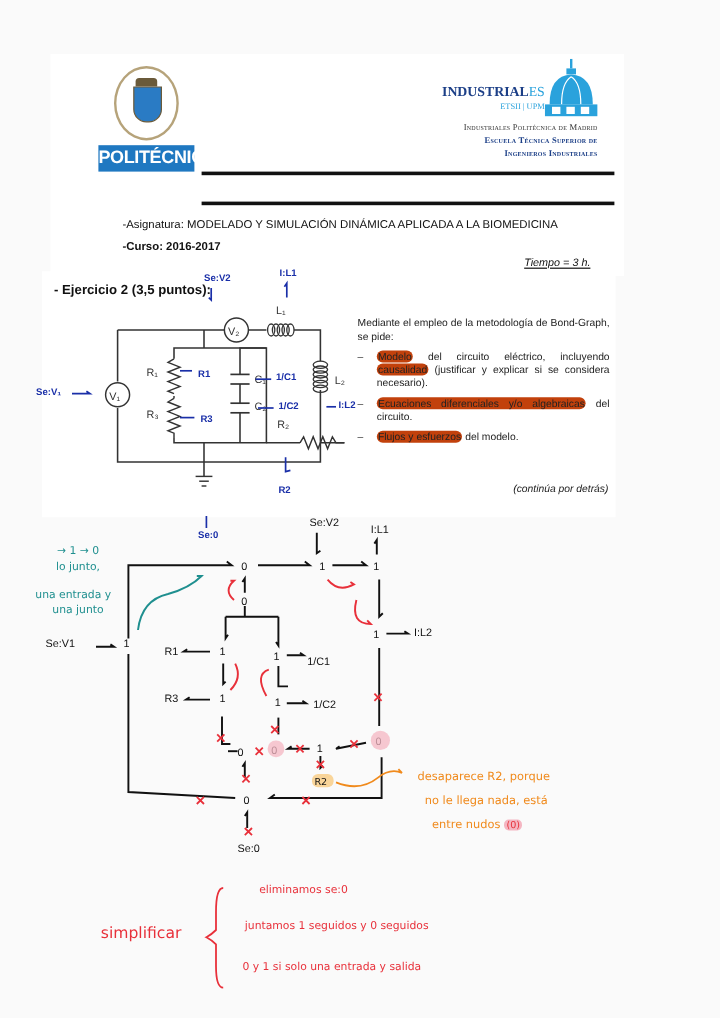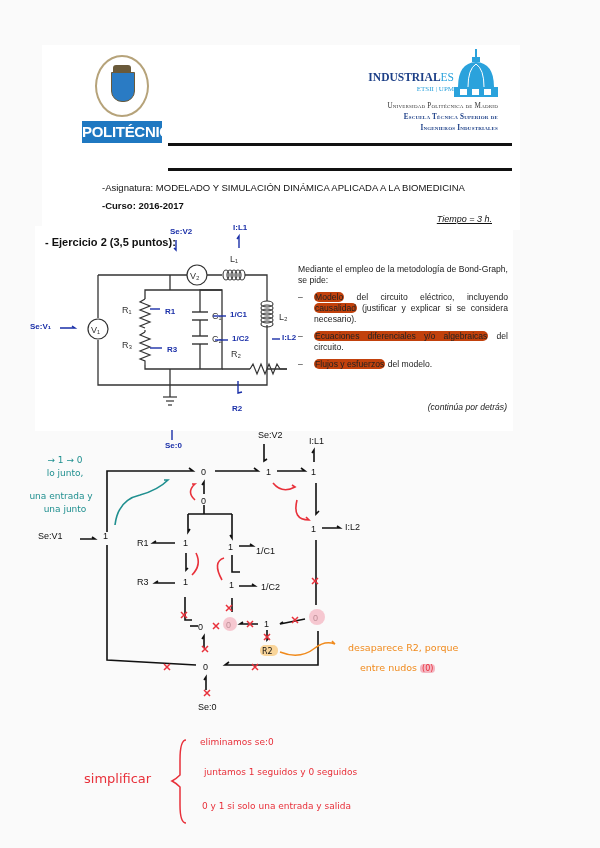--- a/index.html
+++ b/index.html
@@ -55,21 +55,21 @@
       <rect x="21" y="0" width="2" height="8" fill="#2aa2dc"></rect>
       <rect x="18" y="8" width="8" height="5" fill="#2aa2dc"></rect>
       <path d="M4 38 Q4 14 22 13 Q40 14 40 38 Z" fill="#2aa2dc"></path>
       <path d="M14 38 Q14 20 22 15 M30 38 Q30 20 22 15" stroke="#fff" stroke-width="1" fill="none"></path>
       <rect x="0" y="38" width="44" height="10" fill="#2aa2dc"></rect>
       <rect x="6" y="40" width="7" height="6" fill="#fff"></rect>
       <rect x="18" y="40" width="7" height="6" fill="#fff"></rect>
       <rect x="30" y="40" width="7" height="6" fill="#fff"></rect>
     </svg>
     <div class="univ">
-      <div class="l1">Universidad Politécnica de Madrid</div>
+      <div class="l1">Industriales Politécnica de Madrid</div>
       <div class="l2">Escuela Técnica Superior de</div>
       <div class="l3">Ingenieros Industriales</div>
     </div>
   </div>
 
   <div class="rule" style="top:98px;"></div>
   <div class="rule" style="top:123px;"></div>
 
   <div class="asig"><span>-Asignatura</span><span class="k"></span><span>: MODELADO Y SIMULACIÓN DINÁMICA APLICADA A LA BIOMEDICINA</span></div>
   <div class="curso"><span>-Curso</span><span>: 2016-2017</span></div>
@@ -276,19 +276,20 @@
 
 <div class="hw-note" style="left:30px; top:454px; color:#1f8f8f; font-size:9px; line-height:13px; text-align:center; width:70px;">
   <div>→ 1 → 0</div>
   <div>lo junto,</div>
   <div style="margin-left:-8px;margin-top:10px;">una entrada y</div>
   <div>una junto</div>
 </div>
 
 <div class="hw-note" style="left:348px; top:638px; color:#f08a1c; font-size:9.5px; line-height:20px;">
   <div>desaparece R2, porque</div>
+  <div style="padding-left:6px;">no le llega nada, está</div>
   <div style="padding-left:12px;"><span>entre nudos</span> <span style="background:#f4b6c2;border-radius:4px;padding:0 2px;color:#e8303a;font-size:8px;">(0)</span></div>
 </div>
 
 <div class="hw-note" style="left:84px; top:771px; color:#e8303a; font-size:13px;text-align:center;">simplificar</div>
-<div class="hw-note" style="left:200px; top:737px; color:#e8303a; font-size:9px;">eliminamos se:0</div>
+<div class="hw-note" style="left:216px; top:737px; color:#e8303a; font-size:9px;">eliminamos se:0</div>
 <div class="hw-note" style="left:204px; top:767px; color:#e8303a; font-size:9px;">juntamos 1 seguidos y 0 seguidos</div>
 <div class="hw-note" style="left:202px; top:801px; color:#e8303a; font-size:9px;">0 y 1 si solo una entrada y salida</div>
 
 </body></html>

